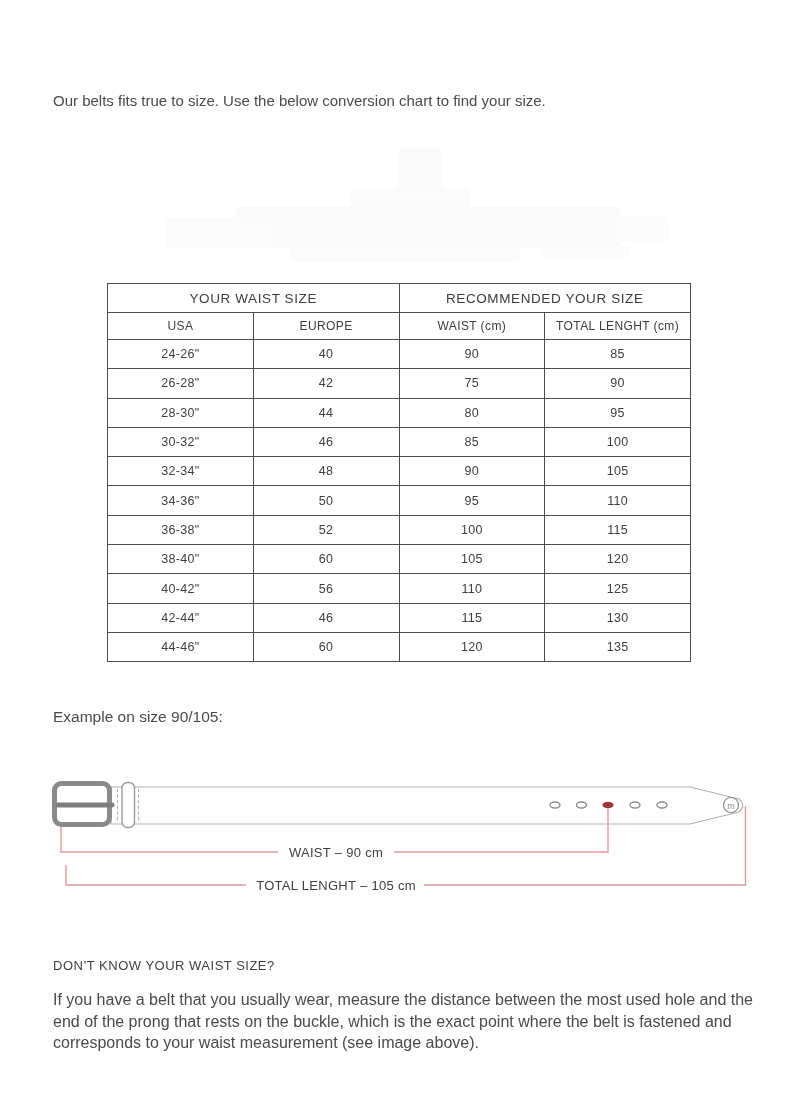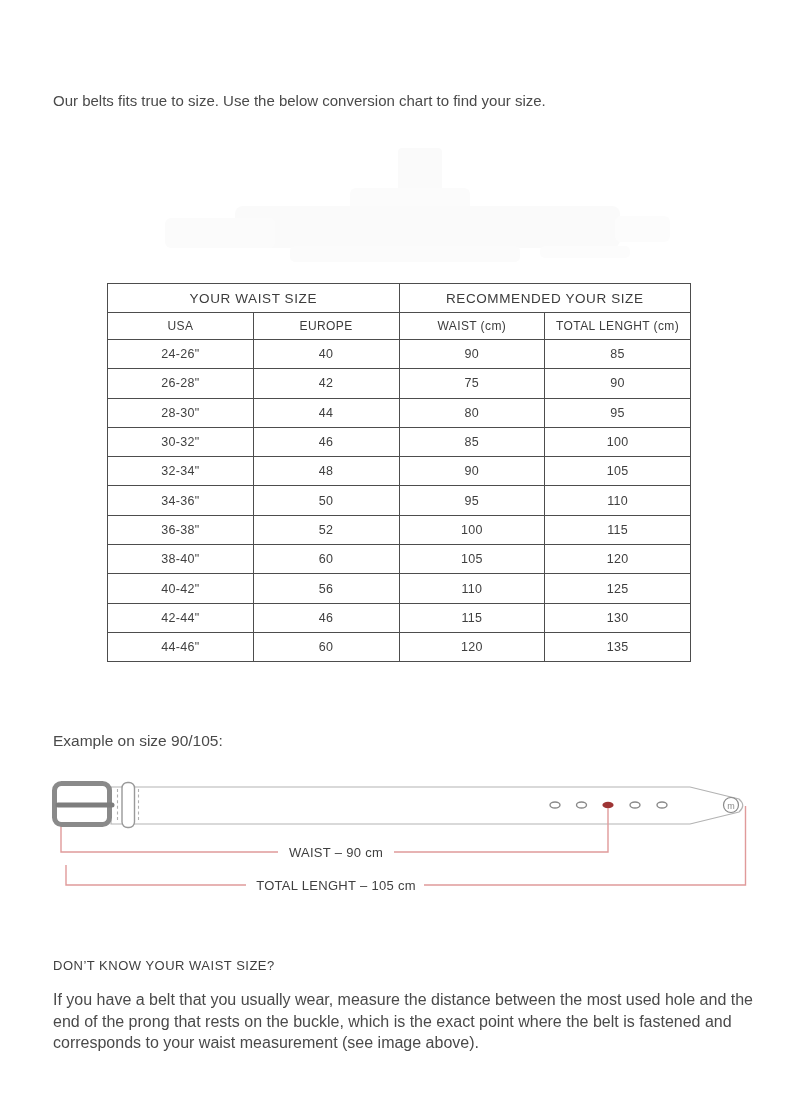--- a/index.html
+++ b/index.html
@@ -34,21 +34,21 @@
   table.size-chart { border: 1px solid #3f3f3f; }
   tr.group-row th {
     height: 28px; font-size: 13.5px; letter-spacing: 0.6px; color: #3c3c3c;
   }
   tr.colhead-row th {
     height: 26px; font-size: 12px; letter-spacing: 0.4px; color: #3c3c3c; margin-top: 23px;
   }
   tr.data-row td { height: 28.3px; font-size: 12.5px; letter-spacing: 0.3px; }
 
   .example-label {
-    left: 53px; top: 716px; font-size: 15.5px; color: #4a4a4a;
+    left: 53px; top: 692px; font-size: 15.5px; color: #4a4a4a;
   }
 
   .belt-svg { left: 0; top: 760px; }
   .belt-svg text {
     font-family: "Liberation Sans", sans-serif;
     font-size: 13px; fill: #3f3f3f; letter-spacing: 0.3px;
   }
   .belt-svg text.logo-m { font-size: 9px; fill: #8a8a8a; letter-spacing: 0; }
 
   .footer-heading {

